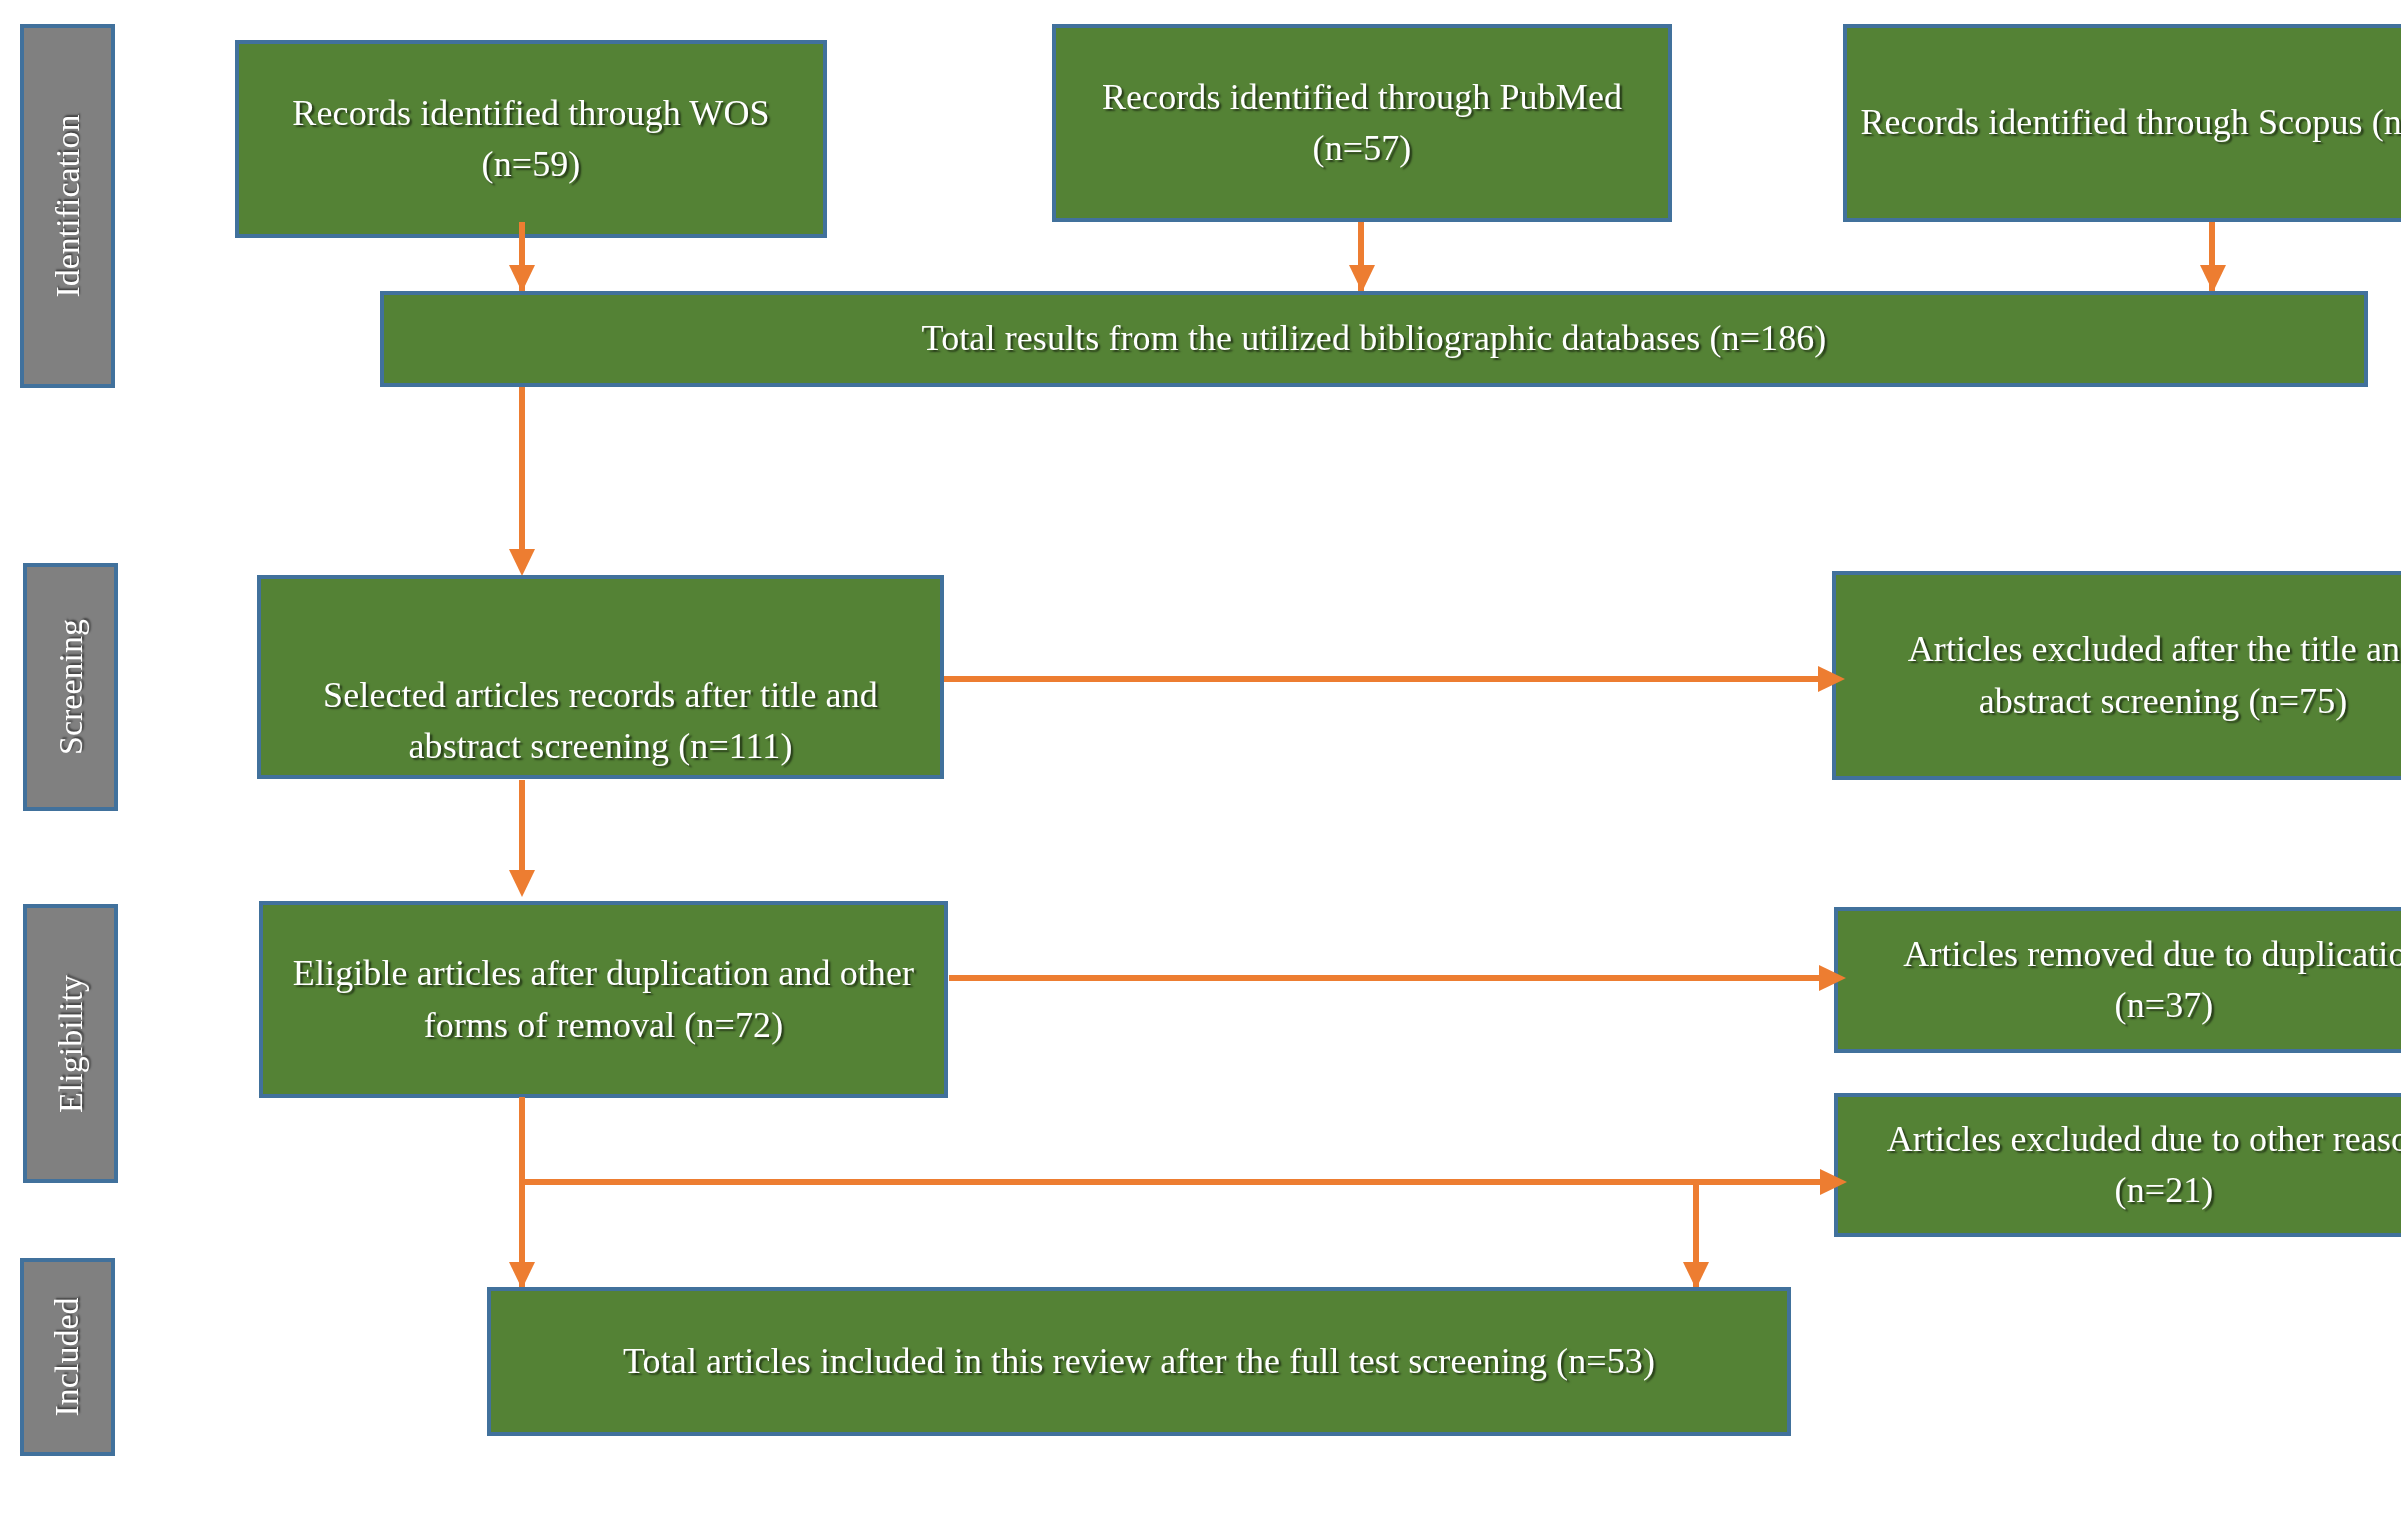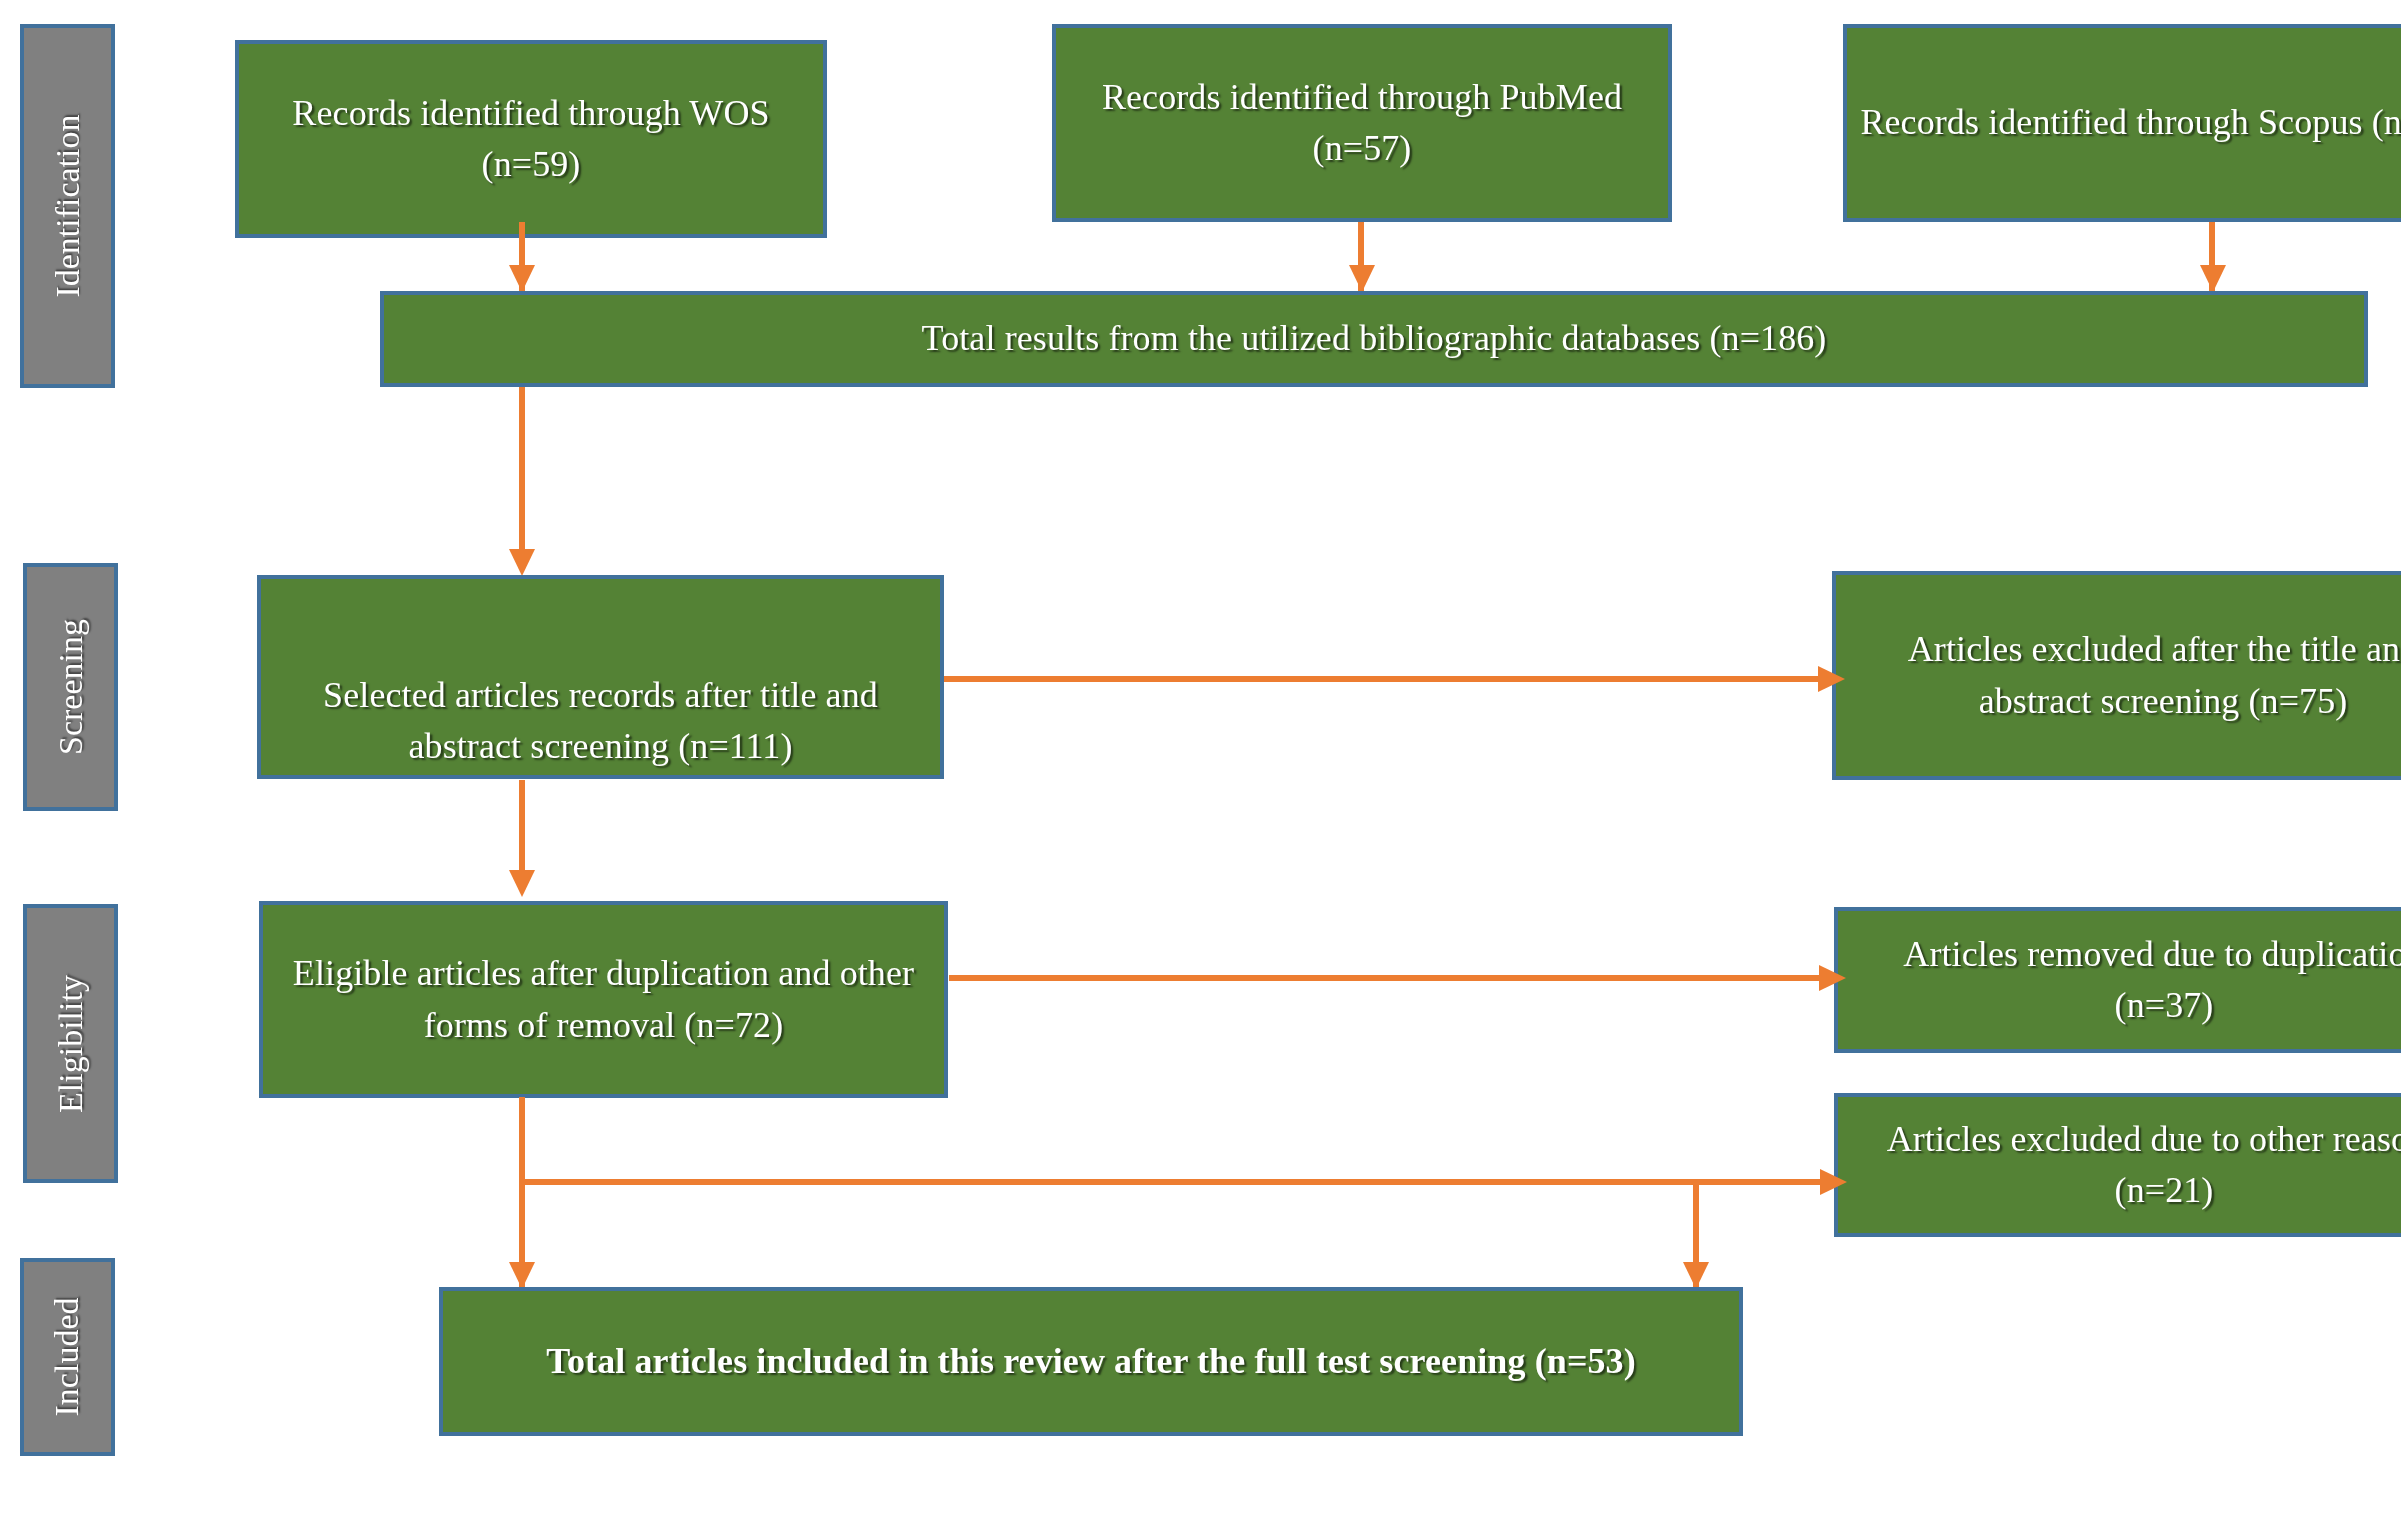--- a/index.html
+++ b/index.html
@@ -30,21 +30,21 @@
   .green-box {
     background: #548235;
     border: 4.3px solid #41719C;
     color: #ffffff;
     font-size: 36px;
     line-height: 1.42;
     padding: 2.9px 12.5px;
     text-shadow: 2.4px 2.4px 1.9px rgba(0,0,0,0.55);
     letter-spacing: 0.1px;
   }
-  .green-box.bold { font-weight: bold; }
+  .green-box.bold { font-weight: normal; margin-left: 48px; }
 
   
   .stage-label {
     background: #808080;
     border: 4.3px solid #41719C;
     color: #ffffff;
     font-size: 34px;
     text-shadow: 1.9px 1.9px 1.9px rgba(0,0,0,0.5);
   }
   .stage-label .vtext {

